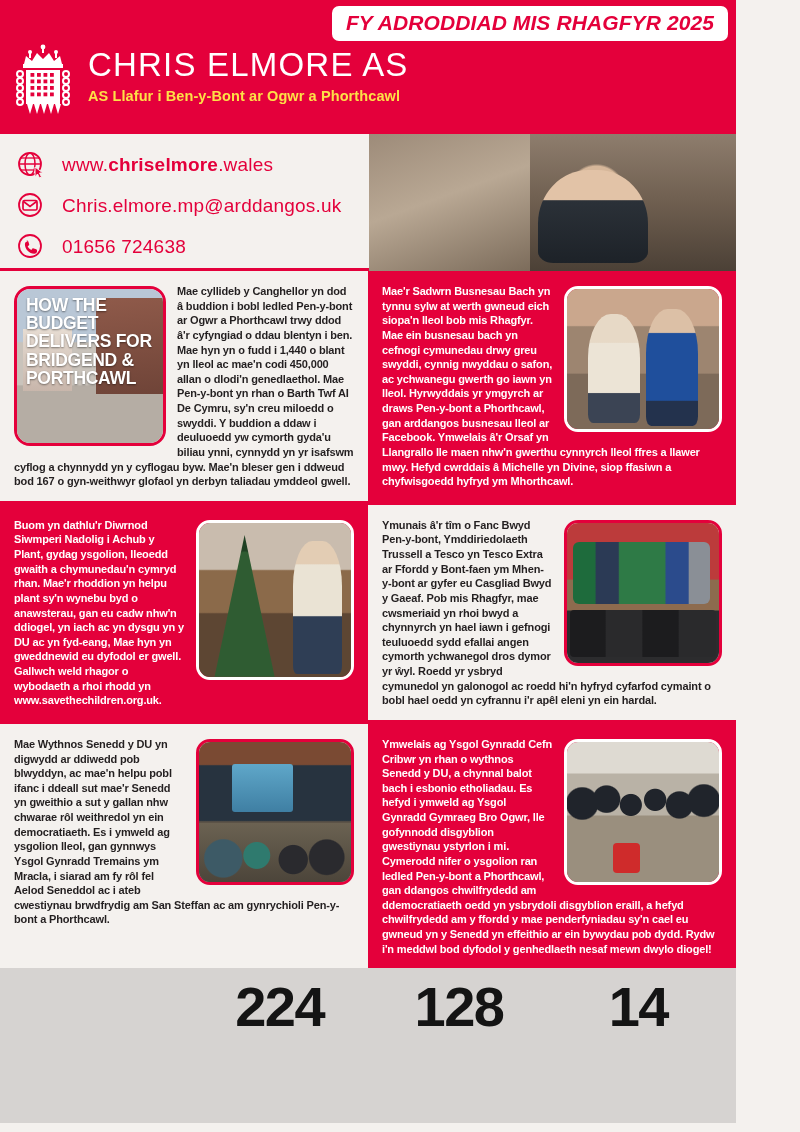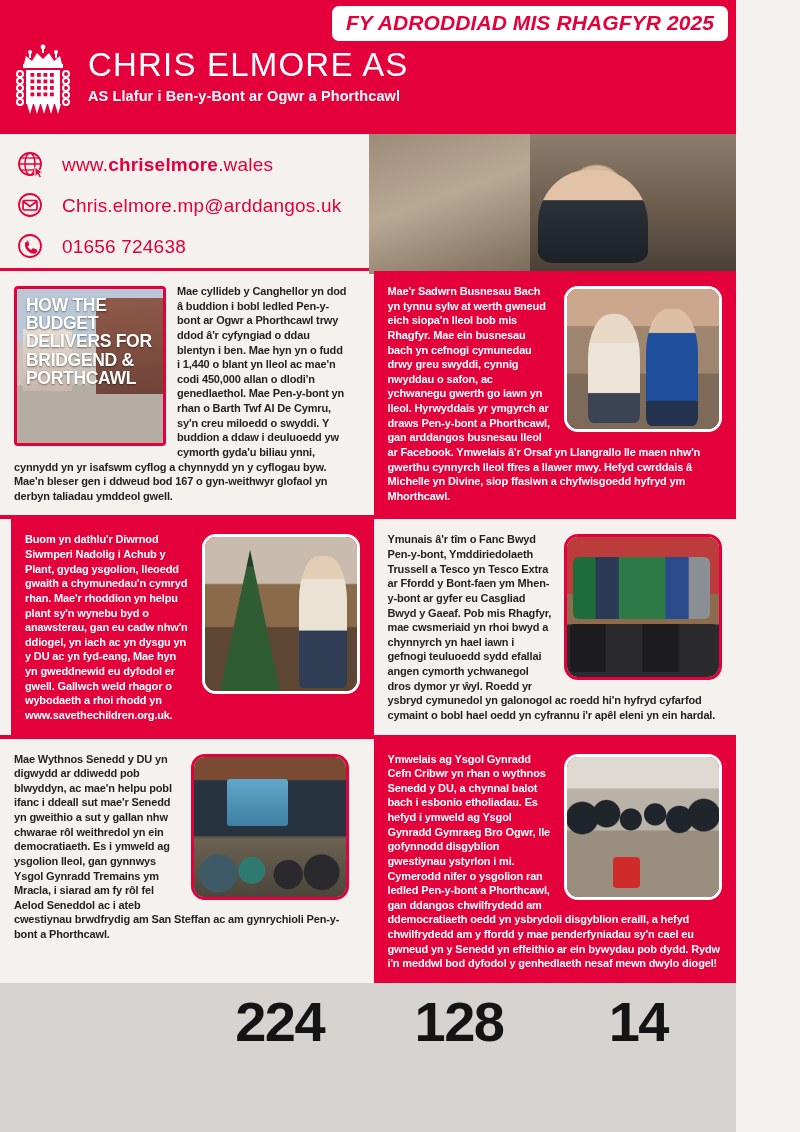--- a/index.html
+++ b/index.html
@@ -54,21 +54,21 @@
   .portcullis { width: 58px; height: 78px; flex: 0 0 auto; }
   .brand-text { margin-left: 16px; padding-top: 4px; }
   .brand-name {
     color: #ffffff;
     font-size: 33px;
     font-weight: normal;
     letter-spacing: 1.2px;
     line-height: 1.05;
   }
   .brand-sub {
-    color: #ffffff;
+    color: #fde047;
     font-size: 14.5px;
     font-weight: bold;
     letter-spacing: 0.1px;
     margin-top: 5px;
   }
 
   
   .contact-row {
     display: flex;
     height: 140px;
@@ -103,21 +103,21 @@
   }
 
   
   .grid-row { display: flex; }
   .cell {
     width: 400px;
     padding: 13px 14px 12px 14px;
     position: relative;
   }
   .cell.light { background: #f4f1ee; color: #231f20; }
-  .cell.red { background: #e4003b; color: #ffffff; margin-left: 11px; }
+  .cell.red { background: #e4003b; color: #ffffff; }
 
   .cell .body {
     font-size: 11px;
     line-height: 1.33;
     font-weight: bold;
     letter-spacing: -0.15px;
     text-align: left;
   }
 
   .float-img {
@@ -131,21 +131,21 @@
     position: relative;
   }
   .float-img.white-edge { border-color: #ffffff; }
   .float-img.tall { height: 160px; }
 
   .budget-tile {
     float: left;
     width: 152px;
     height: 160px;
     margin: 2px 11px 4px 0;
-    border-radius: 4px;
+    border-radius: 16px;
     overflow: hidden;
     border: 3px solid #e4003b;
     position: relative;
   }
   .budget-tile-caption {
     position: absolute;
     top: 7px; left: 9px; right: 6px;
     color: #ffffff;
     font-size: 17.5px;
     font-weight: bold;

